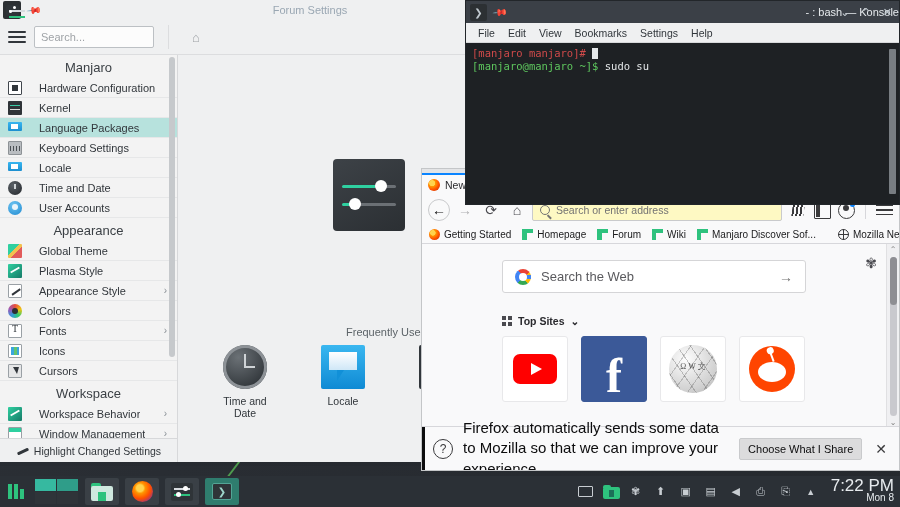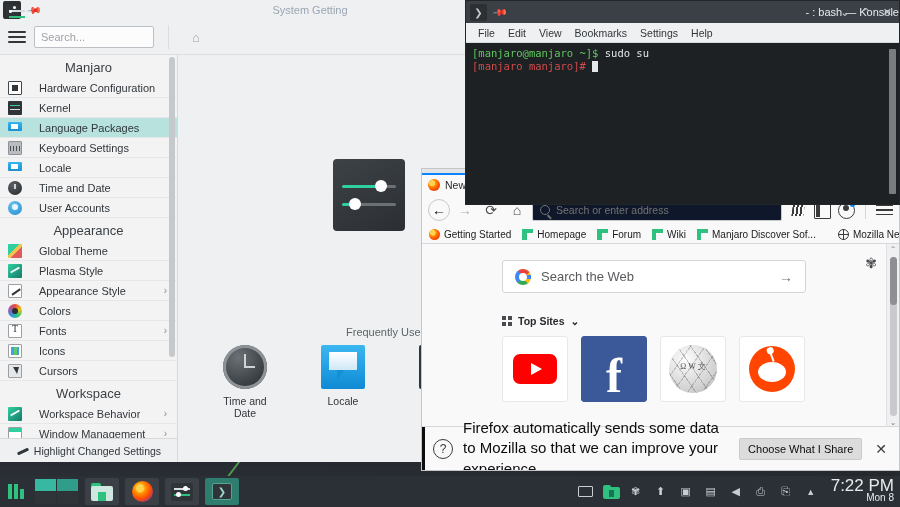--- a/index.html
+++ b/index.html
@@ -177,21 +177,21 @@
     display: flex; align-items: center; gap: 5px; padding: 0 6px; font-size: 10.5px; color: #2a2a2e;
   }
   .ffico { width: 12px; height: 12px; border-radius: 50%; position: relative; flex: 0 0 12px;
      background: radial-gradient(circle at 35% 35%,#ffd34d 0 25%,#ff9500 30%,#ff4f00 60%,#b33000 100%); }
   .ff-navbar { height: 30px; display: flex; align-items: center; gap: 4px; padding: 0 6px; background: #f9f9fa; }
   .navbtn { width: 22px; height: 22px; display:flex; align-items:center; justify-content:center;
      color:#4a4a4f; font-size: 14px; border-radius: 50%; }
   .navbtn.back { border: 1px solid #c9cacc; color:#0c0c0d; }
   .navbtn.dim { color: #b1b1b3; }
   .urlbar {
-    flex: 1; height: 22px; background: #0f172a; border: 1px solid #c9cacc; border-radius: 2px;
+    flex: 1; height: 22px; background: #fef9c3; border: 1px solid #c9cacc; border-radius: 2px;
     display: flex; align-items: center; gap: 6px; padding: 0 7px; color: #737373; font-size: 10.5px;
   }
   .mag { width:10px;height:10px;border:1.5px solid #737373;border-radius:50%;position:relative;flex:0 0 10px;}
   .mag::after{content:"";position:absolute;right:-3px;bottom:-3px;width:5px;height:1.5px;background:#737373;
      transform:rotate(45deg);}
   .tb-icons { display:flex; align-items:center; gap:7px; margin-left: 4px; }
   .tbi { width: 17px; height: 17px; position: relative; color:#3a3a3c; }
   .ic-library::after{content:"";position:absolute;left:2px;top:3px;width:12px;height:11px;
      background:repeating-linear-gradient(90deg,#3a3a3c 0 2px,transparent 2px 4px);
      transform:skewX(-8deg);}
@@ -370,21 +370,21 @@
 
   <div class="syssettings">
     <div class="ss-titlebar">
       <div class="ss-ico-box">
         <div class="settings-ico" style="width:13px;height:11px;">
           <b style="left:7px;top:1px;width:3px;height:3px;"></b>
           <u style="left:3px;top:5px;width:3px;height:3px;"></u>
         </div>
       </div>
       <span class="ss-pin">📌</span>
-      <div class="ss-title">System Getting</div>
+      <div class="ss-title">Forum Settings</div>
     </div>
 
     <div class="ss-toolbar">
       <div class="hamburger">
           <i></i>
           <i></i>
           <i></i>
         </div>
       <div class="ss-search">Search...</div>
       <div class="ss-divider-v" style="margin-left:6px;"></div>
@@ -638,24 +638,24 @@
       <span>File</span>
       <span>Edit</span>
       <span>View</span>
       <span>Bookmarks</span>
       <span>Settings</span>
       <span>Help</span>
     </div>
 
     <div class="k-term">
       <div>
+        <span class="k-red">[manjaro manjaro]#</span><span class="k-white"> </span><span class="k-cursor"></span>
+      </div>
+      <div>
         <span class="k-green">[manjaro@manjaro ~]$</span><span class="k-white"> sudo su</span>
-      </div>
-      <div>
-        <span class="k-red">[manjaro manjaro]#</span><span class="k-white"> </span><span class="k-cursor"></span>
       </div>
       <div class="k-sb">
         <div class="th"></div>
       </div>
     </div>
   </div>
 
   <div class="taskbar">
     <div class="tb-launcher">
       <div class="mlogo">

